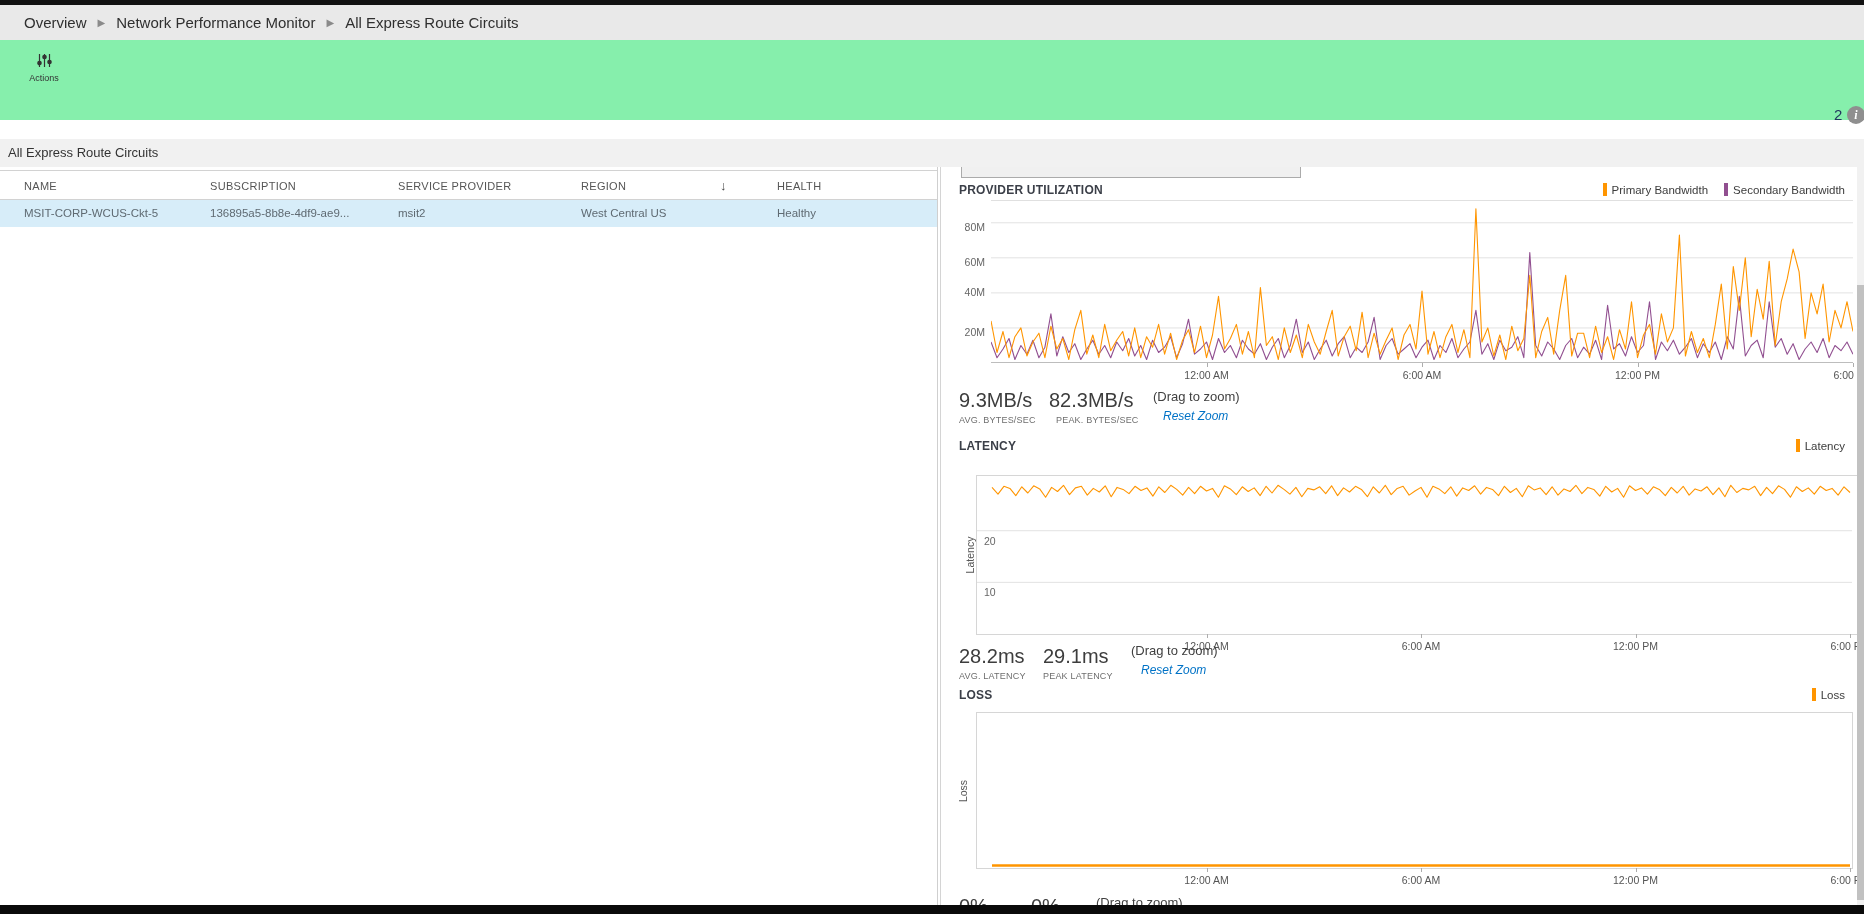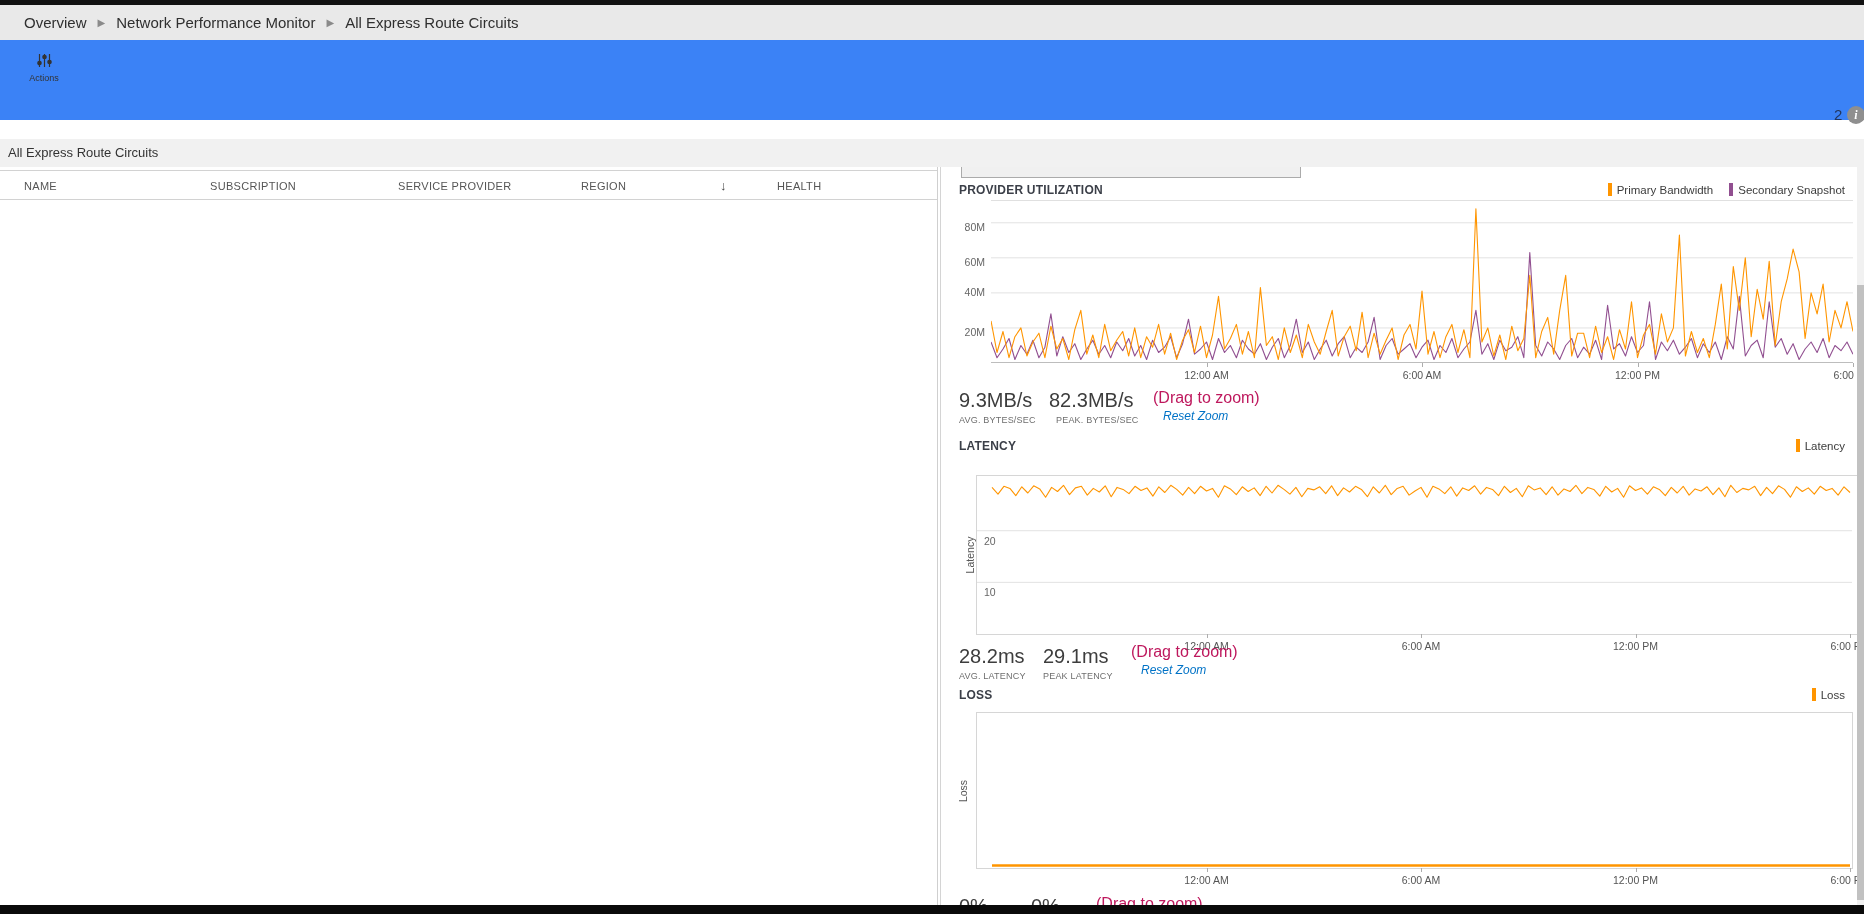--- a/index.html
+++ b/index.html
@@ -9,21 +9,21 @@
     background:#ffffff; font-family:"Liberation Sans", sans-serif; color:#333;
   }
   .abs { position:absolute; }
 
   
   .bar-black-top { left:0; top:0; width:1864px; height:5px; background:#111; }
   .breadcrumb-bar { left:0; top:5px; width:1864px; height:35px; background:#e9e9e9;
     display:flex; align-items:center; padding-left:24px; font-size:15px; color:#2f2f2f; }
   .crumb { cursor:default; }
   .crumb-sep { color:#8a8a8a; font-size:10px; margin:0 11px; }
-  .toolbar { left:0; top:40px; width:1864px; height:80px; background:#3b82f6; }
+  .toolbar { left:0; top:40px; width:1864px; height:80px; background:#86efac; }
   .actions-btn { position:absolute; left:18px; top:12px; width:52px; text-align:center; }
   .actions-btn svg { display:block; margin:0 auto; }
   .actions-label { display:block; font-size:9px; color:#333; margin-top:4px; }
   .notif-count { position:absolute; left:1834px; top:66px; font-size:15px; color:#22365e; }
   .info-badge { position:absolute; left:1847px; top:66px; width:18px; height:18px; border-radius:50%;
     background:#8f8f8f; color:#fff; font-family:"Liberation Serif", serif; font-style:italic;
     font-weight:bold; font-size:12px; text-align:center; line-height:18px; }
 
   .snapshot-bar { left:0; top:120px; width:1864px; height:19px; background:#fff;
     border-bottom:1px solid #ccc; font-size:12px; color:#444; line-height:18px; padding-left:22px; }
@@ -55,21 +55,21 @@
   .plot.boxed { border:1px solid #d6d6d6; }
   .ylab-out { position:absolute; left:-38px; width:32px; text-align:right; font-size:10.5px; color:#666; }
   .ylab-in  { position:absolute; font-size:10.5px; color:#666; }
   .xtick-label { position:absolute; transform:translateX(-50%); font-size:10.5px; color:#555; white-space:nowrap; }
   .xtick-mark { position:absolute; width:1px; height:4px; background:#adadad; }
   .axis-title { position:absolute; left:-25px; top:50%; transform:translateY(-50%) rotate(-90deg);
     font-size:10.5px; color:#555; }
 
   .stat-value { position:absolute; font-size:20px; color:#3d3d3d; }
   .stat-label { position:absolute; font-size:9px; color:#6e6e6e; letter-spacing:0.2px; }
-  .drag-hint { position:absolute; font-size:16px; color:#be185d; }
+  .drag-hint { position:absolute; font-size:13px; color:#404040; }
   .reset-zoom { position:absolute; font-size:12px; color:#0072c6; cursor:pointer;font-style:italic; }
 
   .scroll-track { left:1857px; top:167px; width:7px; height:738px; background:#f1f1f1; }
   .scroll-thumb { left:1857px; top:285px; width:7px; height:615px; background:#c1c1c1; }
   .bar-black-bottom { left:0; top:905px; width:1864px; height:9px; background:#0a0a0a; z-index:50; }
 </style>
 </head>
 <body>
 
 <div class="screen">
@@ -109,34 +109,41 @@
 
   <div class="abs table-region">
     <div class="thead">
       <span class="th c1">NAME</span>
       <span class="th c2">SUBSCRIPTION</span>
       <span class="th c3">SERVICE PROVIDER</span>
       <span class="th c4">REGION</span>
       <span class="sort-arrow">↓</span>
       <span class="th c5">HEALTH</span>
     </div>
+    <div class="trow" style="background: rgb(215, 237, 249);">
+      <span class="td c1">MSIT-CORP-WCUS-Ckt-5</span>
+      <span class="td c2">136895a5-8b8e-4df9-ae9...</span>
+      <span class="td c3">msit2</span>
+      <span class="td c4">West Central US</span>
+      <span class="td c5">Healthy</span>
+    </div>
   </div>
 
   <div class="abs panel">
     <div class="clipped-dropdown"></div>
 
     <div class="chart-header" style="left:18px; top:16px;">PROVIDER UTILIZATION</div>
     <div class="legend" style="top:16px;">
       <span class="legend-item">
         <span class="swatch" style="background: rgb(255, 149, 0);"></span>
         <span>Primary Bandwidth</span>
       </span>
       <span class="legend-item">
         <span class="swatch" style="background: rgb(145, 79, 144);"></span>
-        <span>Secondary Snapshot</span>
+        <span>Secondary Bandwidth</span>
       </span>
     </div>
     <div class="plot" id="plot-bandwidth" style="left:50px; top:33px; width:862px; height:163px;">
         <span class="ylab-out" style="top: 125.946px;">20M</span>
         <span class="ylab-out" style="top: 86px;">40M</span>
         <span class="ylab-out" style="top: 55.8387px;">60M</span>
         <span class="ylab-out" style="top: 20.7849px;">80M</span>
         <svg width="862" height="163" style="display: block; overflow: hidden;">
           <line x1="0" y1="0.5" x2="862" y2="0.5" stroke="#e0e0e0"></line>
           <line x1="0" y1="127.94623655913978" x2="862" y2="127.94623655913978" stroke="#e2e2e2"></line>

